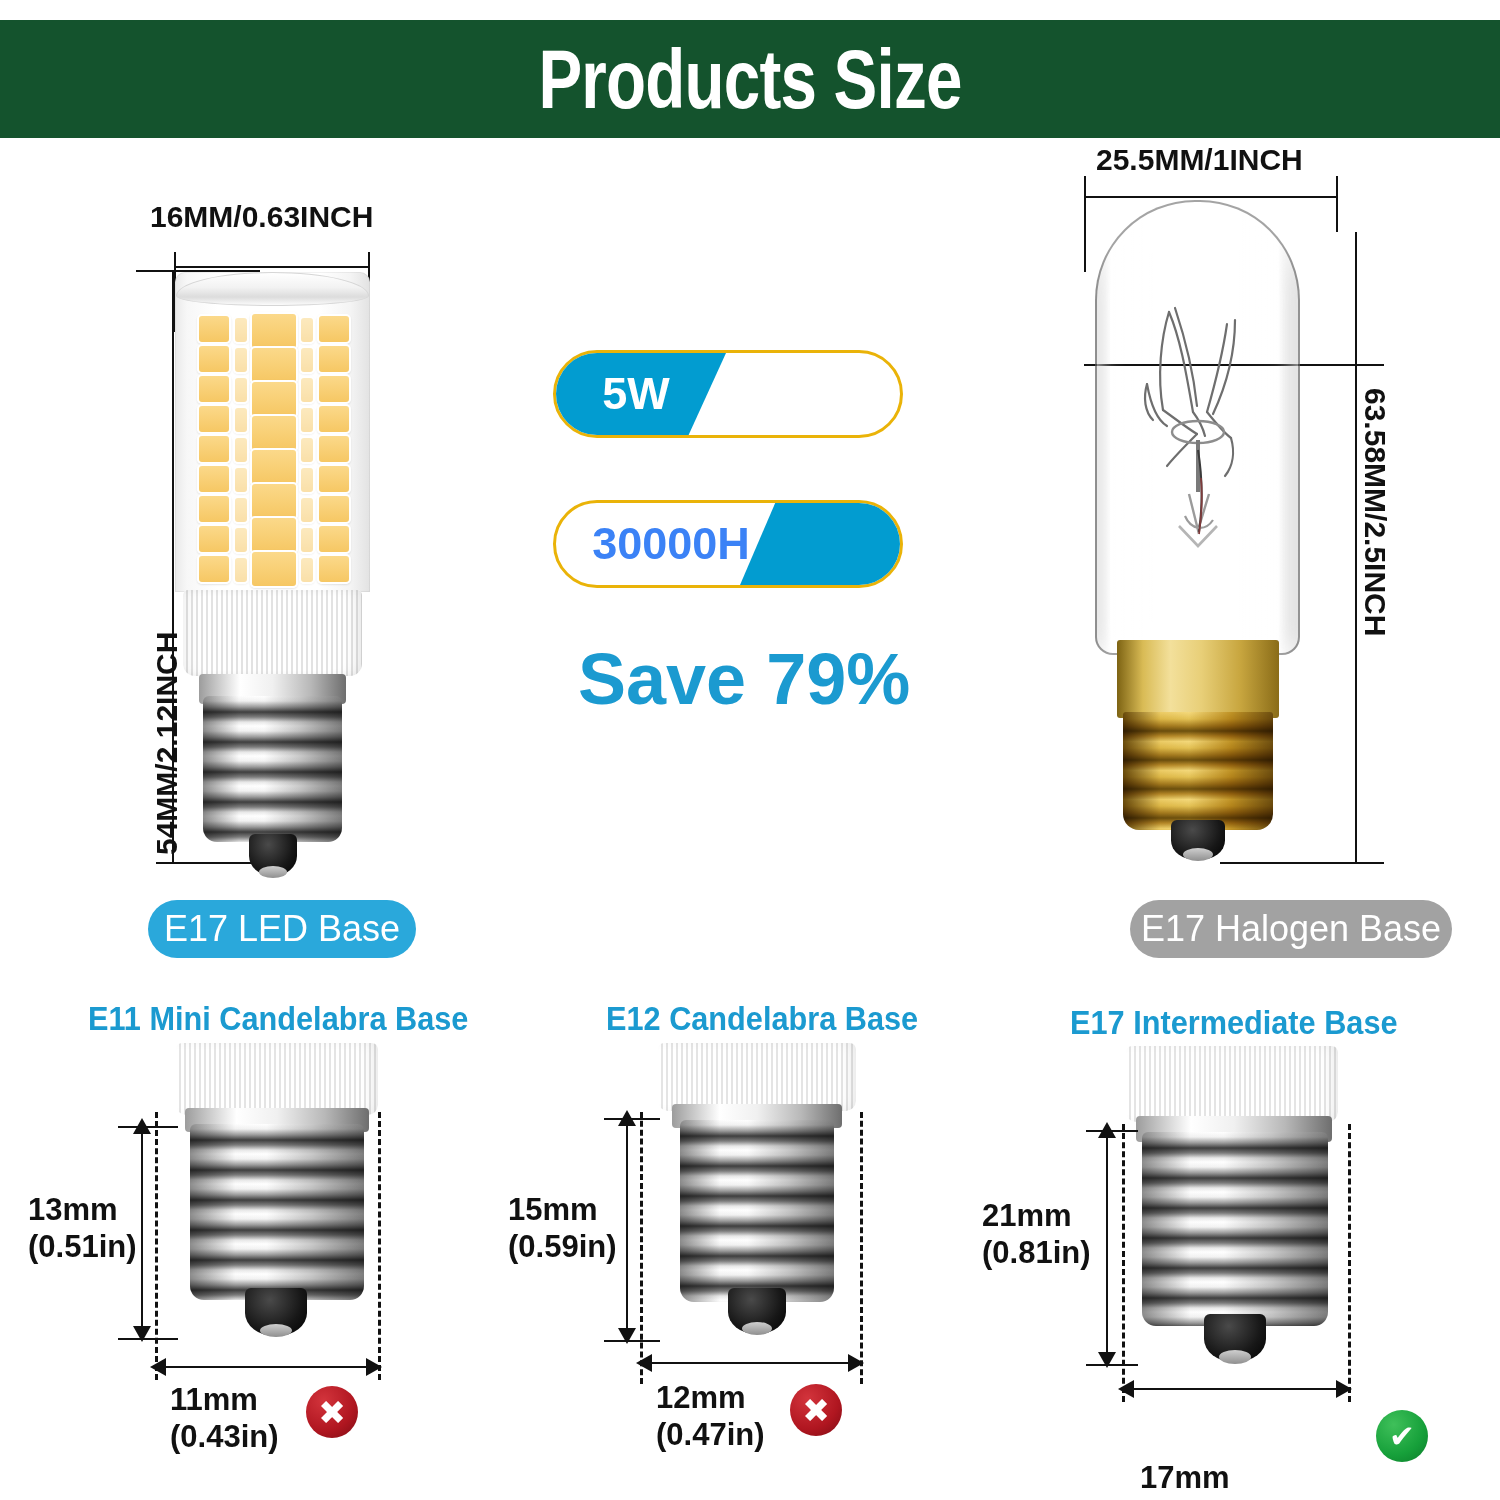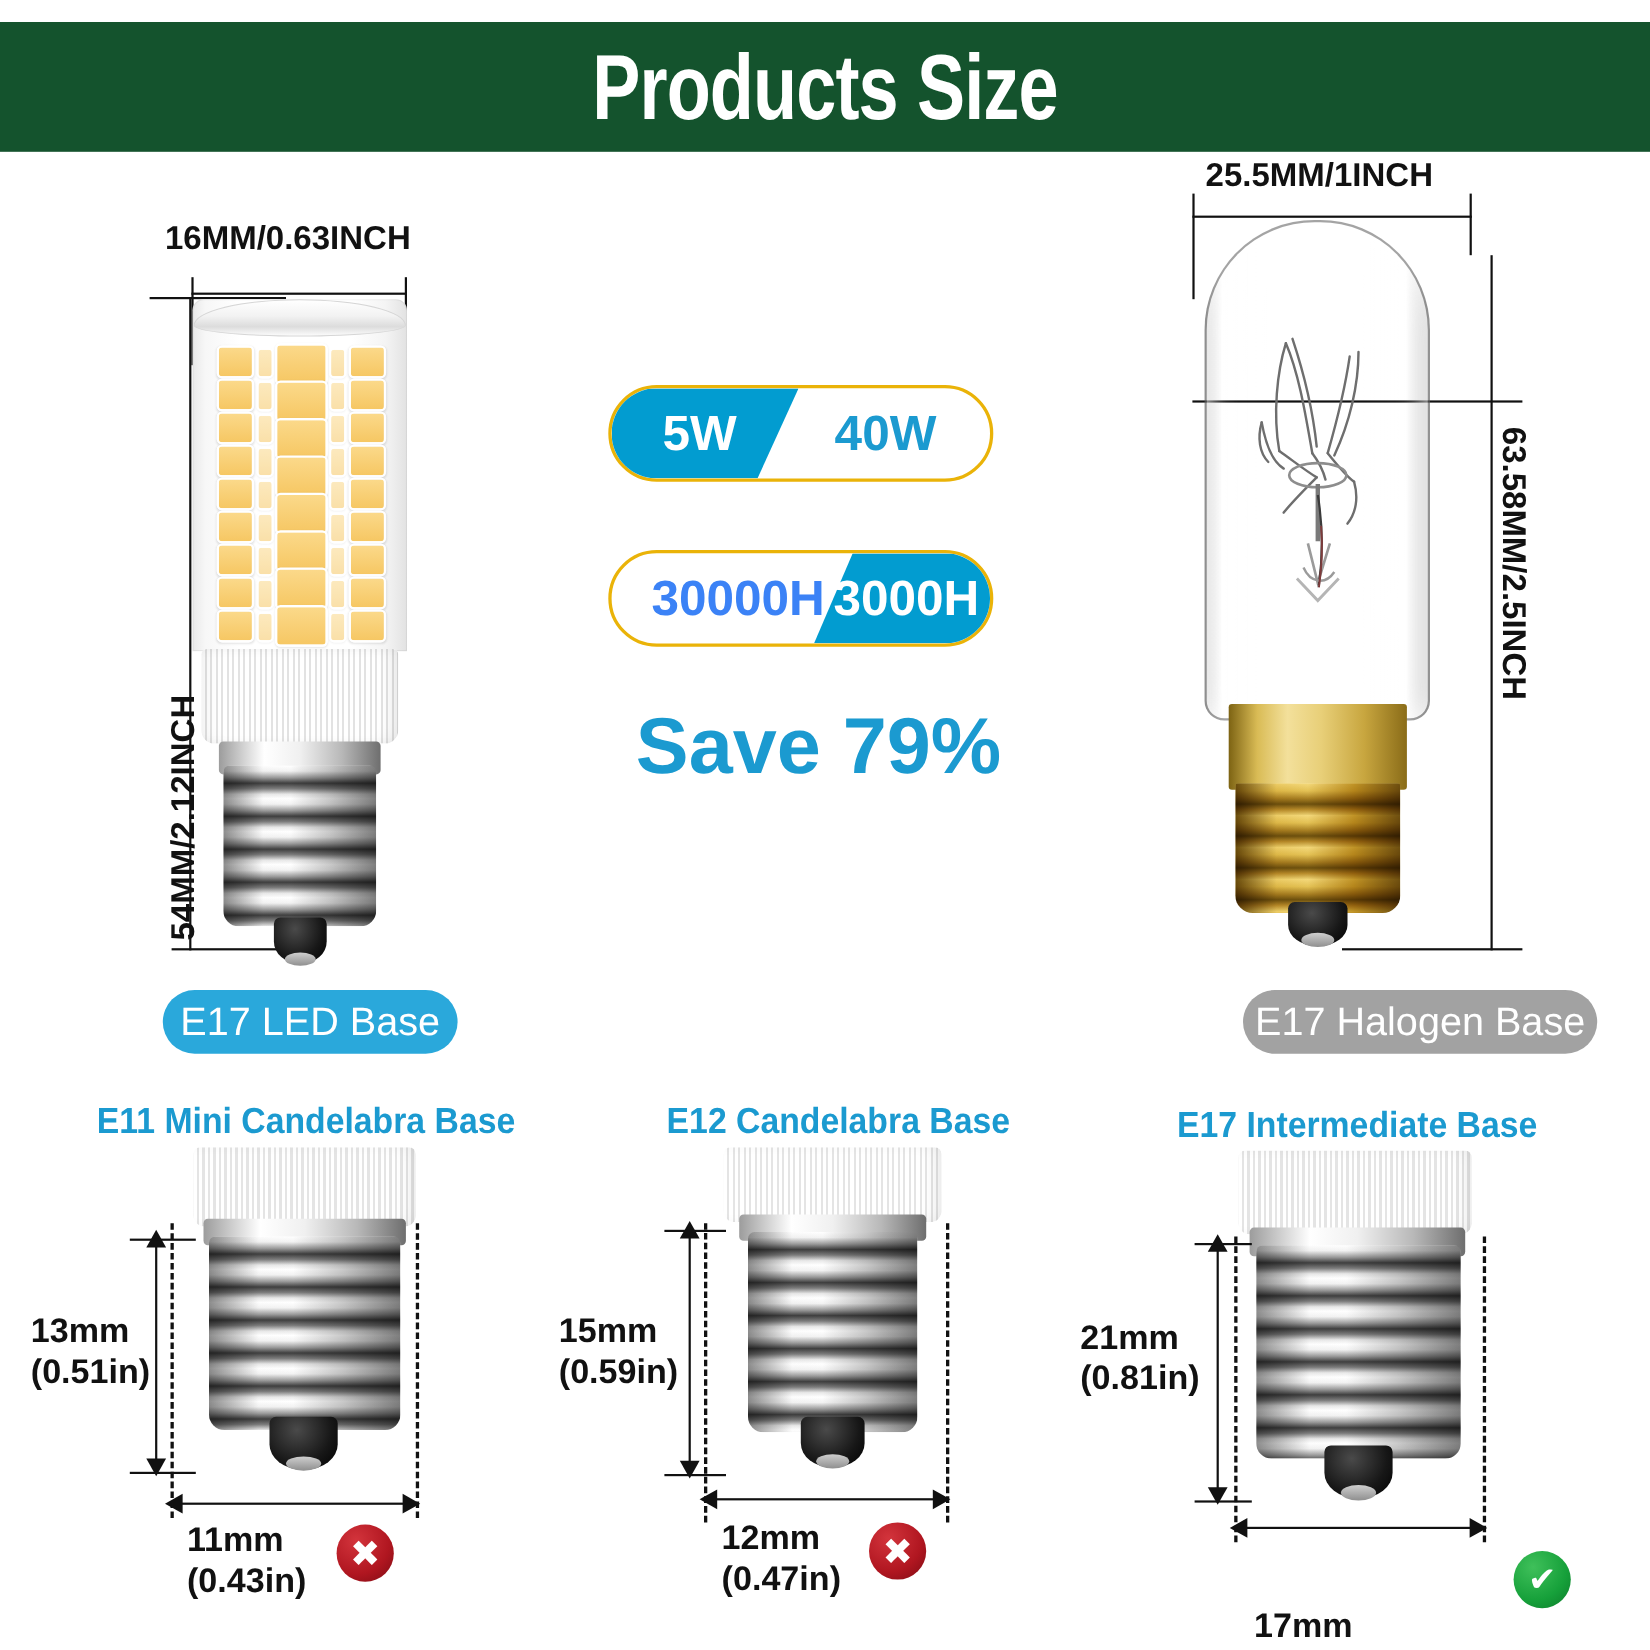--- a/index.html
+++ b/index.html
@@ -293,27 +293,25 @@
     <div class="pill blue" style="left:148px;top:900px;width:268px;height:58px;">
       <span>E17 LED Base</span>
     </div>
   </div>
 
   <div>
 
     <div class="split-badge" style="left:553px;top:350px;width:350px;height:88px;">
       <div class="split-fill" style="left:0;width:170px;clip-path:polygon(0 0,100% 0,78% 100%,0 100%);"></div>
       <div class="split-label" style="left:0;width:160px;color:#ffffff;">5W</div>
-      <div class="split-label" style="right:0;width:190px;color:#1B9AD0;">40W</div>
     </div>
 
     <div class="split-badge" style="left:553px;top:500px;width:350px;height:88px;">
       <div class="split-fill" style="right:0;width:160px;clip-path:polygon(22% 0,100% 0,100% 100%,0 100%);"></div>
       <div class="split-label" style="left:0;width:190px;color:#3b82f6;padding-left:20px;">30000H</div>
-      <div class="split-label" style="right:0;width:152px;color:#ffffff;">3000H</div>
     </div>
 
     <div class="save-text" style="left:578px;top:638px;">Save 79%</div>
   </div>
 
   <div>
 
     <div class="dim-text" style="left:1096px;top:143px;">25.5MM/1INCH</div>
 
     <div class="rule v" style="left:1084px;top:176px;height:96px;"></div>

